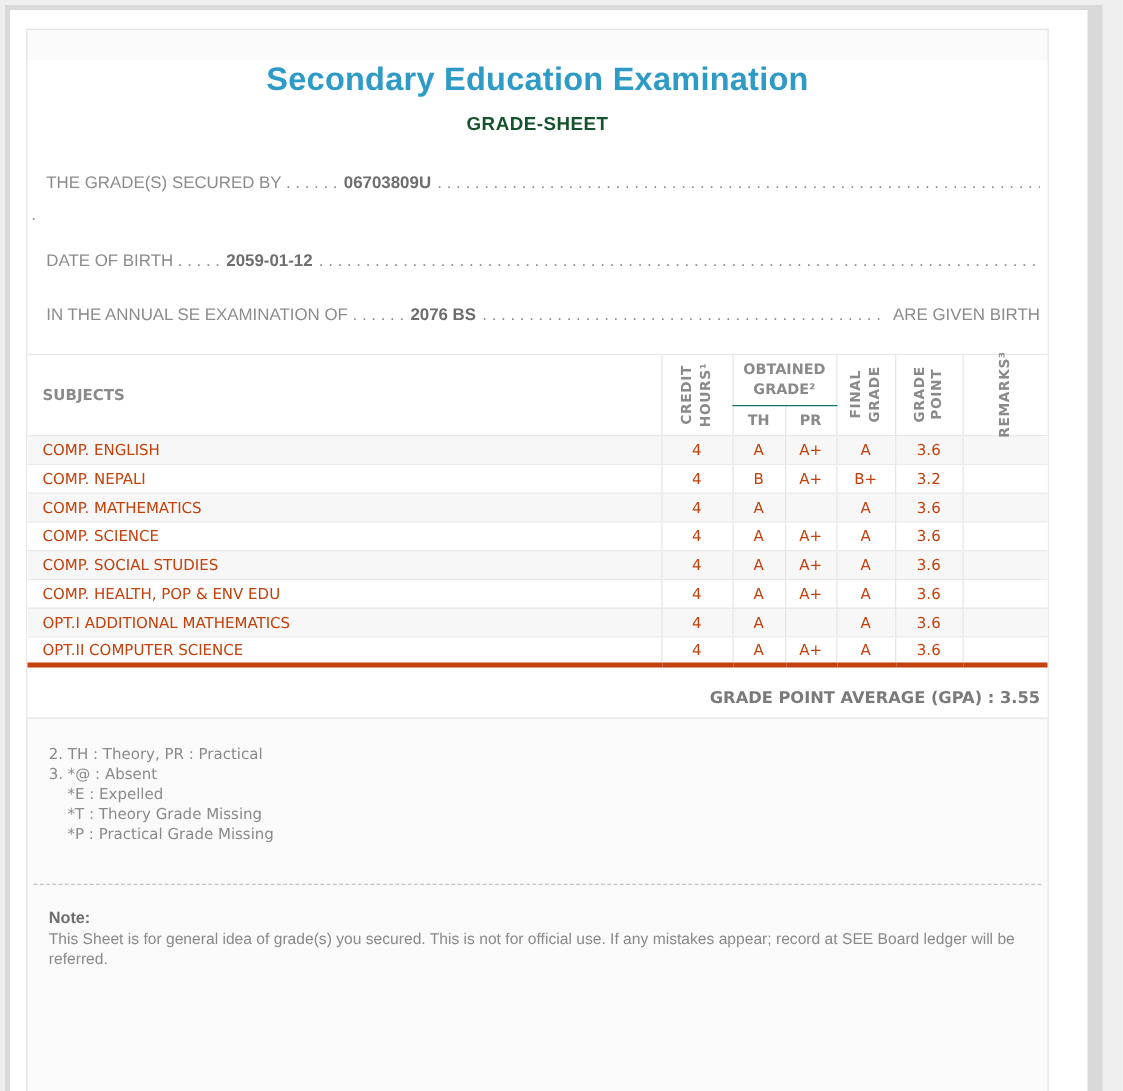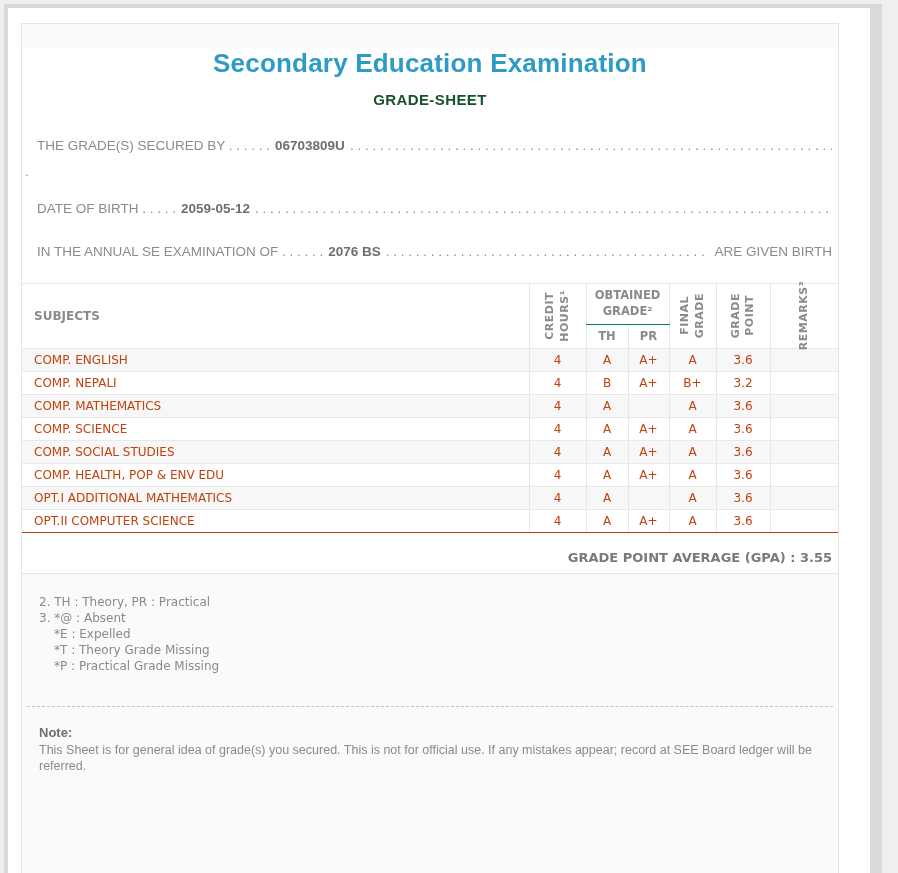--- a/index.html
+++ b/index.html
@@ -58,21 +58,21 @@
     letter-spacing:0.5px; color:#8a8a8a; line-height:1.1; white-space:nowrap;
   }
   .grades tbody td {
     height:23px; border-top:1px solid #e9e9e9;
     font-family:"DejaVu Sans", sans-serif; font-size:12px; color:#c2410c;
     text-align:center; vertical-align:middle;
   }
   .grades tbody td.subj { text-align:left; padding-left:12px; }
   .grades tbody tr:nth-child(odd) { background:#f7f7f7; }
   .grades tbody tr:nth-child(even) { background:#ffffff; }
-  .grades tbody tr:last-child td { border-bottom:1px solid #c2410c; }
+  .grades tbody tr:last-child td { border-bottom:4px solid #c2410c; }
   
   .gpa-line, .status-line {
     text-align:right; padding-right:6px;
     font-family:"DejaVu Sans", sans-serif; font-weight:bold; font-size:13px; color:#7a7a7a;
   }
   .gpa-line { margin-top:17px; }
   .status-line { margin-top:18px; margin-bottom:6px; }
   
   .footnotes { padding:20px 16px 0 17px; font-family:"DejaVu Sans", sans-serif; font-size:12px; color:#8a8a8a; }
   .footnotes .line { line-height:16px; }
@@ -98,21 +98,21 @@
       <div class="fields">
         <div class="fieldline">
           <span>THE GRADE(S) SECURED BY . . . . . .</span>
           <span class="val">06703809U</span>
           <span class="dots">. . . . . . . . . . . . . . . . . . . . . . . . . . . . . . . . . . . . . . . . . . . . . . . . . . . . . . . . . . . . . . . . . . . . . . . . . . . . . . . . . . . . . . . . . . . . . . . . . . . . . . . . . . . . . . . .</span>
         </div>
         <div class="wrapdot">.</div>
 
         <div class="fieldline fl-dob">
           <span>DATE OF BIRTH . . . . .</span>
-          <span class="val">2059-05-12</span>
+          <span class="val">2059-01-12</span>
           <span class="dots">. . . . . . . . . . . . . . . . . . . . . . . . . . . . . . . . . . . . . . . . . . . . . . . . . . . . . . . . . . . . . . . . . . . . . . . . . . . . . . . . . . . . . . . . . . . . . . . . . . . . . . . . . . . . . . . .</span>
         </div>
 
         <div class="fieldline fl-exam">
           <span>IN THE ANNUAL SE EXAMINATION OF . . . . . .</span>
           <span class="val">2076 BS</span>
           <span class="dots">. . . . . . . . . . . . . . . . . . . . . . . . . . . . . . . . . . . . . . . . . . . . . . . . . . . . . . . . . . . . . . . . . . . . . . . . . . . . . . . . . . . . . . . . . . . . . . . . . . . . . . . . . . . . . . . .</span>
           <span class="suffix">ARE GIVEN BIRTH</span>
         </div>
       </div>

